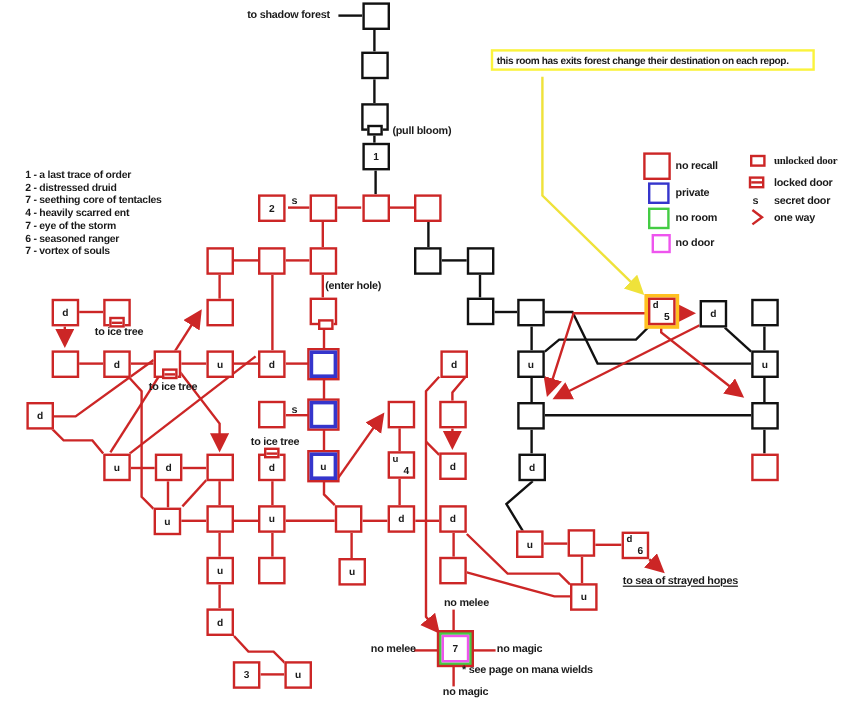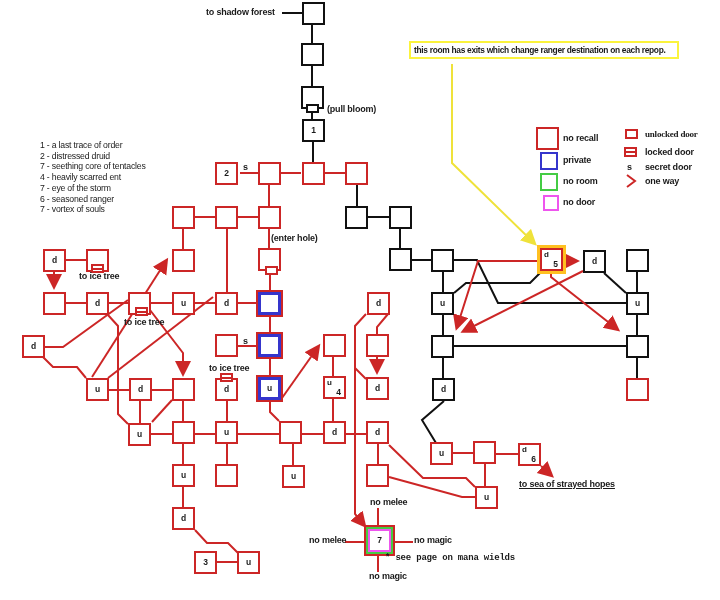--- a/index.html
+++ b/index.html
@@ -16,21 +16,21 @@
     font-size:8.5px;font-weight:bold;color:#1a1a1a;line-height:1;}
   .room .tl{position:absolute;left:2px;top:1px;font-size:8px;font-weight:bold;color:#1a1a1a;line-height:1;}
   .room .br{position:absolute;right:3px;bottom:1px;font-size:8.5px;font-weight:bold;color:#1a1a1a;line-height:1;}
   .door{position:absolute;box-sizing:border-box;width:13px;height:9px;background:#fff;
     border:2px solid #cc2626;z-index:4;}
   .door.k{border-color:#111111;}
   .door.locked::after{content:"";position:absolute;left:0;right:0;top:2px;height:2px;background:#cc2626;}
   .mlabel{position:absolute;font-size:9px;font-weight:bold;color:#1a1a1a;white-space:nowrap;
     letter-spacing:-0.2px;z-index:5;line-height:1;}
   .keylist{position:absolute;left:21px;top:140px;z-index:5;}
-  .keylist div{font-size:8.7px;font-weight:normal;color:#1a1a1a;letter-spacing:-0.2px;line-height:10.7px;white-space:nowrap;margin-left:19px;}
+  .keylist div{font-size:8.7px;font-weight:bold;color:#1a1a1a;letter-spacing:-0.2px;line-height:10.7px;white-space:nowrap;}
   .callout{position:absolute;left:409px;top:41px;width:260px;border:2px solid #fbf33c;background:#fff;
     padding:2px 3px;z-index:5;}
   .callout div{font-size:8.4px;font-weight:bold;color:#1a1a1a;letter-spacing:-0.3px;line-height:10px;white-space:nowrap;}
   .rswatch{position:absolute;box-sizing:border-box;background:#fff;border:2px solid #cc2626;}
   .sw-norecall{left:536px;top:127px;width:23px;height:23px;}
   .sw-private{left:540px;top:152px;width:18px;height:18px;}
   .sw-noquit{left:540px;top:173px;width:18px;height:18px;}
   .sw-nofight{left:543px;top:195px;width:16px;height:16px;}
   .llabel{position:absolute;font-size:9px;font-weight:bold;color:#1a1a1a;white-space:nowrap;letter-spacing:-0.2px;z-index:5;line-height:1;}
   .dlegend-unlocked{left:625px;top:129px;width:13px;height:10px;}
@@ -143,21 +143,21 @@
     <div>1 - a last trace of order</div>
     <div>2 - distressed druid</div>
     <div>7 - seething core of tentacles</div>
     <div>4 - heavily scarred ent</div>
     <div>7 - eye of the storm</div>
     <div>6 - seasoned ranger</div>
     <div>7 - vortex of souls</div>
   </div>
 
   <div class="callout">
-    <div>this room has exits which change ranger destination on each repop.</div>
+    <div>this room has exits forest change their destination on each repop.</div>
   </div>
 
   <div class="rswatch sw-norecall" style="border-color: rgb(204, 38, 38);"></div>
   <div class="llabel" style="left:563px;top:134px;">no recall</div>
   <div class="rswatch sw-private" style="border-color: rgb(53, 53, 204);"></div>
   <div class="llabel" style="left:563px;top:156px;">private</div>
   <div class="rswatch sw-noquit" style="border-color: rgb(68, 204, 68);"></div>
   <div class="llabel" style="left:563px;top:177px;">no room</div>
   <div class="rswatch sw-nofight" style="border-color: rgb(238, 85, 238);"></div>
   <div class="llabel" style="left:563px;top:198px;">no door</div>
@@ -310,16 +310,16 @@
     <div class="mlabel" style="left: 327px; top: 105px;">(pull bloom)</div>
     <div class="mlabel" style="left: 271px; top: 234px;">(enter hole)</div>
     <div class="mlabel" style="left: 79px; top: 272px;">to ice tree</div>
     <div class="mlabel" style="left: 124px; top: 318px;">to ice tree</div>
     <div class="mlabel" style="left: 209px; top: 364px;">to ice tree</div>
     <div class="mlabel" style="left: 519px; top: 480px; text-decoration: underline;">to sea of strayed hopes</div>
     <div class="mlabel" style="left: 370px; top: 498px;">no melee</div>
     <div class="mlabel" style="left: 309px; top: 536px;">no melee</div>
     <div class="mlabel" style="left: 414px; top: 536px;">no magic</div>
     <div class="mlabel" style="left: 369px; top: 572px;">no magic</div>
-    <div class="mlabel" style="left: 385px; top: 554px; font-family: Liberation Mono, monospace;">* see page on mana wields</div>
+    <div class="mlabel" style="left: 385px; top: 554px;">* see page on mana wields</div>
     <div class="mlabel" style="left: 243px; top: 163px;">s</div>
     <div class="mlabel" style="left: 243px; top: 337px;">s</div>
   </div>
 
 </body></html>

